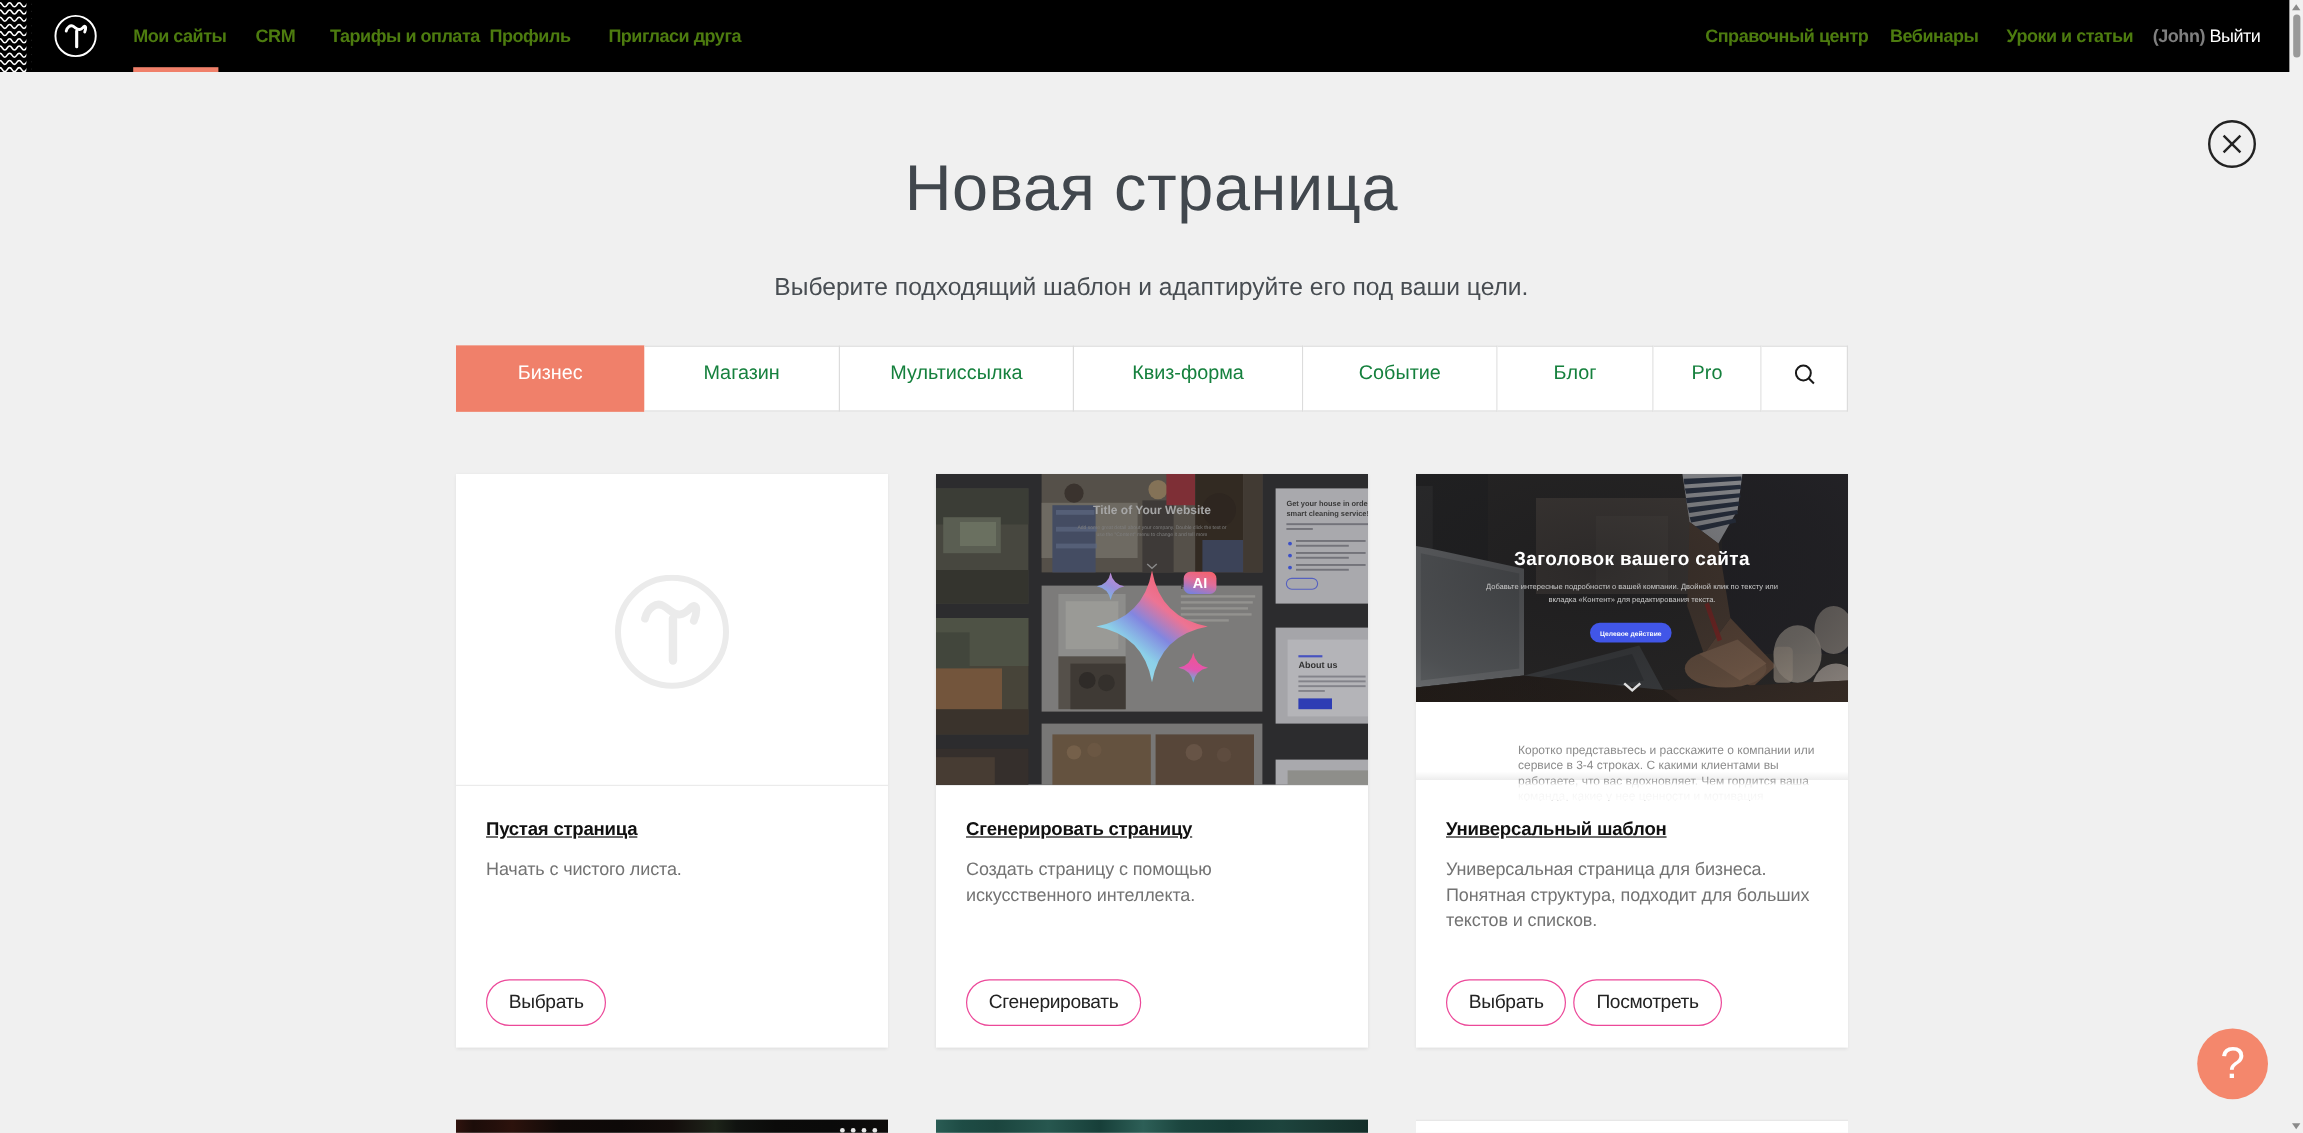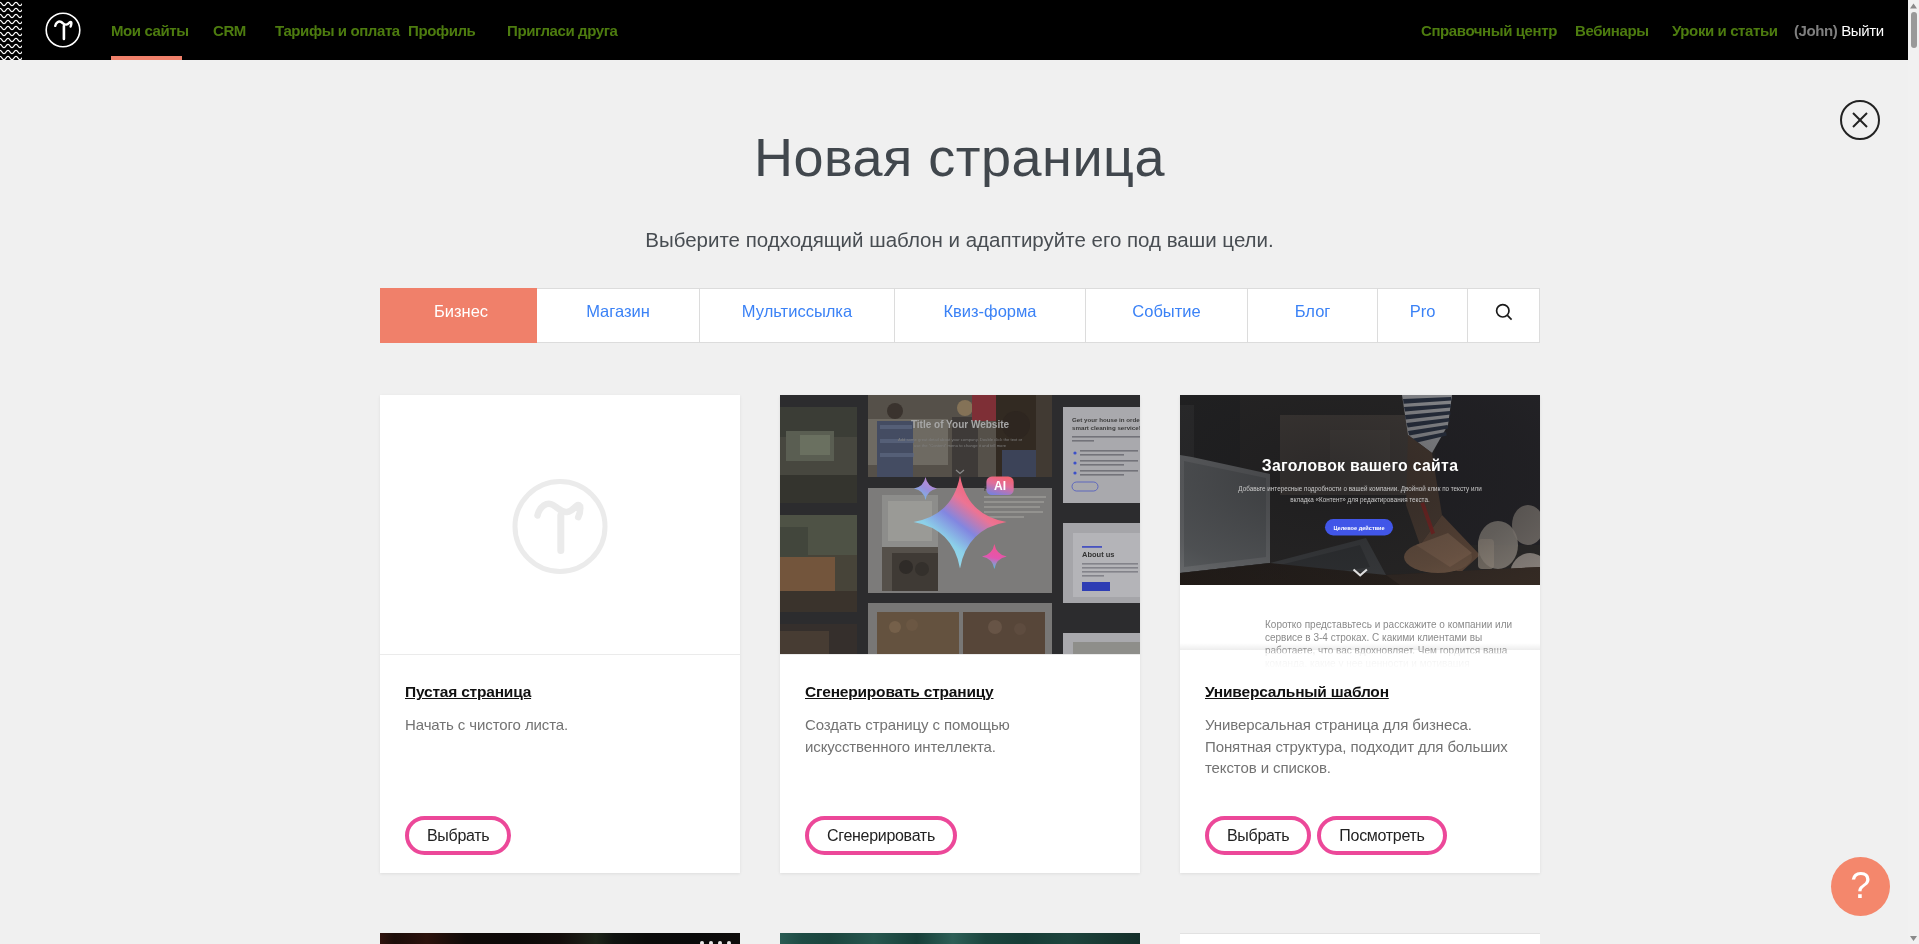--- a/index.html
+++ b/index.html
@@ -12,32 +12,32 @@
   text-decoration:none; height:60px; line-height:61px; white-space:nowrap; }
 .nav a.active:after { content:""; position:absolute; left:0; bottom:0; width:71px; height:4px; background:#f0806a; }
 .nav .john { color:#7f7f7f; }
 .nav .john b { color:#fff; font-weight:normal; }
 .closebtn { position:absolute; left:1840px; top:100px; width:40px; height:40px; }
 h1 { position:absolute; left:0; top:126px; width:1919px; text-align:center;
   font-size:54px; font-weight:normal; color:#41474d; letter-spacing:0.5px; }
 .subtitle { position:absolute; left:0; top:228px; width:1919px; text-align:center;
   font-size:20.5px; color:#484d52; }
 .tabs { position:absolute; left:380px; top:288px; height:55px; display:flex; }
-.tab { background:#fff; border:1px solid #dcdcdc; border-left:none; color:#3b82f6;
+.tab { background:#fff; border:1px solid #dcdcdc; border-left:none; color:#15803d;
   font-size:16.5px; display:flex; align-items:center; justify-content:center; padding-bottom:8px; }
-.tab.first { border-left:6px solid #000000; }
+.tab.first { border-left:1px solid #000000; }
 .tab.active { background:#f0806a; border-color:#f0806a; color:#fff; }
 .cards { position:absolute; left:380px; top:395px; display:flex; gap:40px; }
 .card { width:360px; height:478px; background:#fff; box-shadow:0 1px 3px rgba(0,0,0,0.08); position:relative; }
 .cpreview { width:360px; height:260px; border-bottom:1px solid #ebebeb; position:relative; overflow:hidden; }
 .cbody { padding:28px 25px 0 25px; }
 .ctitle { font-size:15.5px; font-weight:bold; color:#111; letter-spacing:-0.2px;text-decoration:underline; }
 .cdesc { font-size:15px; color:#737373; margin-top:13px; line-height:21.5px; letter-spacing:-0.1px; }
 .cbtns { position:absolute; left:25px; top:421px; display:flex; gap:6px; }
-.cbtn { height:39px; border:4px solid #ec4899; border-radius:19.5px; background:#fff;
+.cbtn { height:39px; border:1px solid #ec4899; border-radius:19.5px; background:#fff;
   font-size:16px; color:#222; display:flex; align-items:center; justify-content:center; padding:0 18px; letter-spacing:-0.3px;text-align:center; }
 .row2 { position:absolute; left:380px; top:933px; display:flex; gap:40px; }
 .row2 .card2 { width:360px; height:11px; overflow:hidden; position:relative; }
 .helpbtn { position:absolute; left:1831px; top:857px; width:59px; height:59px; border-radius:50%;
   background:#f4876c; color:#fff; font-size:37px; font-weight:normal; text-align:center; line-height:57px; }
 .scrollbar { position:absolute; left:1908px; top:0; width:11px; height:944px; background:#f1f1f1; }
 .sb-thumb { position:absolute; left:2.5px; top:12px; width:6px; height:36px; background:#999; border-radius:3px; }
 </style>
 </head>
 <body>

